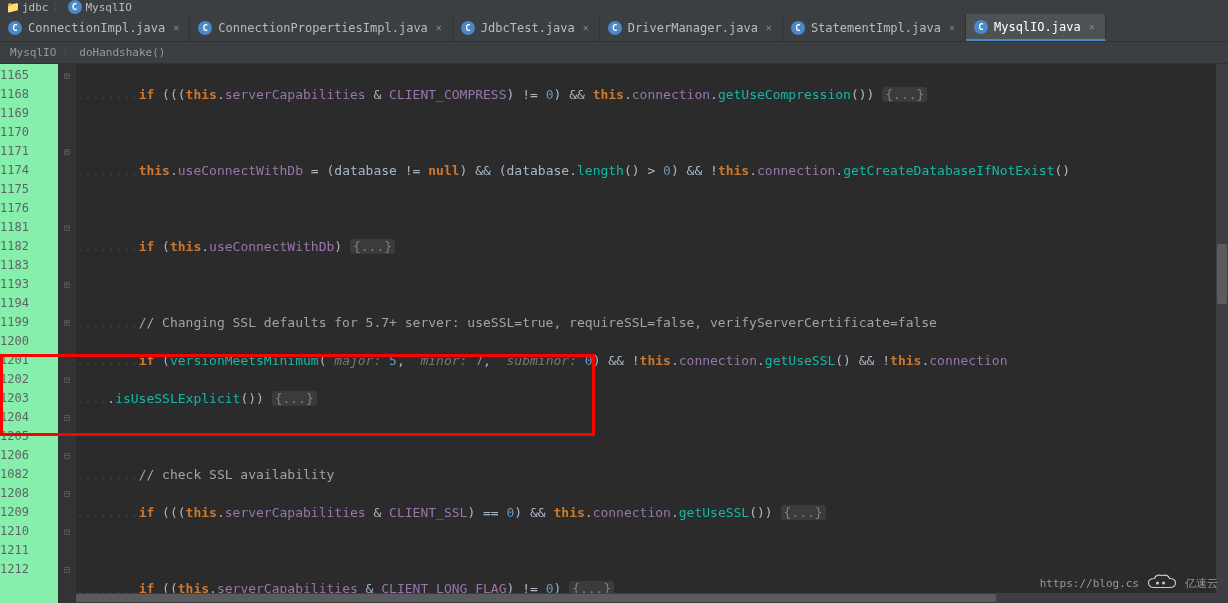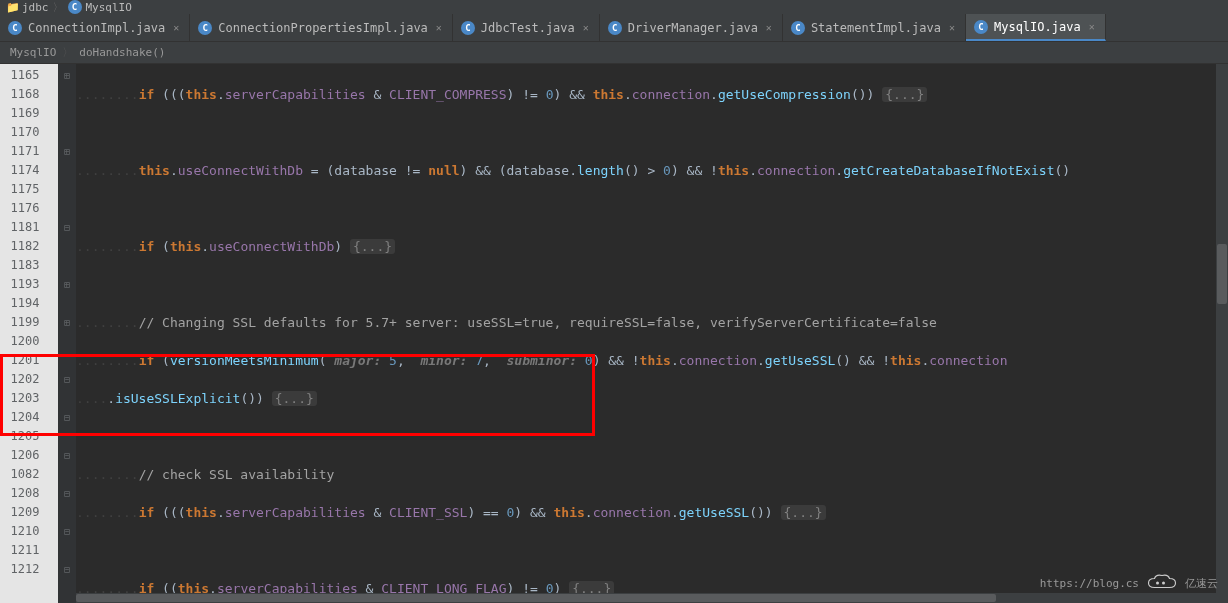--- a/index.html
+++ b/index.html
@@ -74,22 +74,22 @@
 }
 .sub-breadcrumb .sep { color: #555; }
 
 .editor {
   display: flex;
   height: calc(100% - 64px);
   position: relative;
 }
 .gutter {
   width: 58px;
-  background: #e5e5e5;
-  text-align: center;
+  background: #86efac;
+  text-align: left;
   padding-right: 8px;
   color: #606366;
   font-size: 12px;
   line-height: 19px;
   padding-top: 2px;
   user-select: none;
 }
 .fold-gutter {
   width: 18px;
   background: #313335;
@@ -110,22 +110,22 @@
   font-size: 13px;
   position: relative;
 }
 .code-line { height: 19px; }
 .ws { color: #404040; }
 .kw { color: #cc7832; font-weight: bold; }
 .num { color: #6897bb; }
 .cmt { color: #a3a3a3; }
 .field { color: #9876aa; margin-top: 10px; }
 .const { color: #9876aa; }
-.fn { color: #7dd3fc; }
-.hint { color: #787878; font-style: italic; font-weight: bold; }
+.fn { color: #14b8a6; }
+.hint { color: #787878; font-style: italic; }
 .folded { color: #808080; background: #3b3b3b; border-radius: 3px; padding: 0 3px; }
 
 .highlight-box {
   position: absolute;
   border: 3px solid #ff0000;
   left: 0px;
   top: 290px;
   width: 595px;
   height: 82px;
   pointer-events: none;

